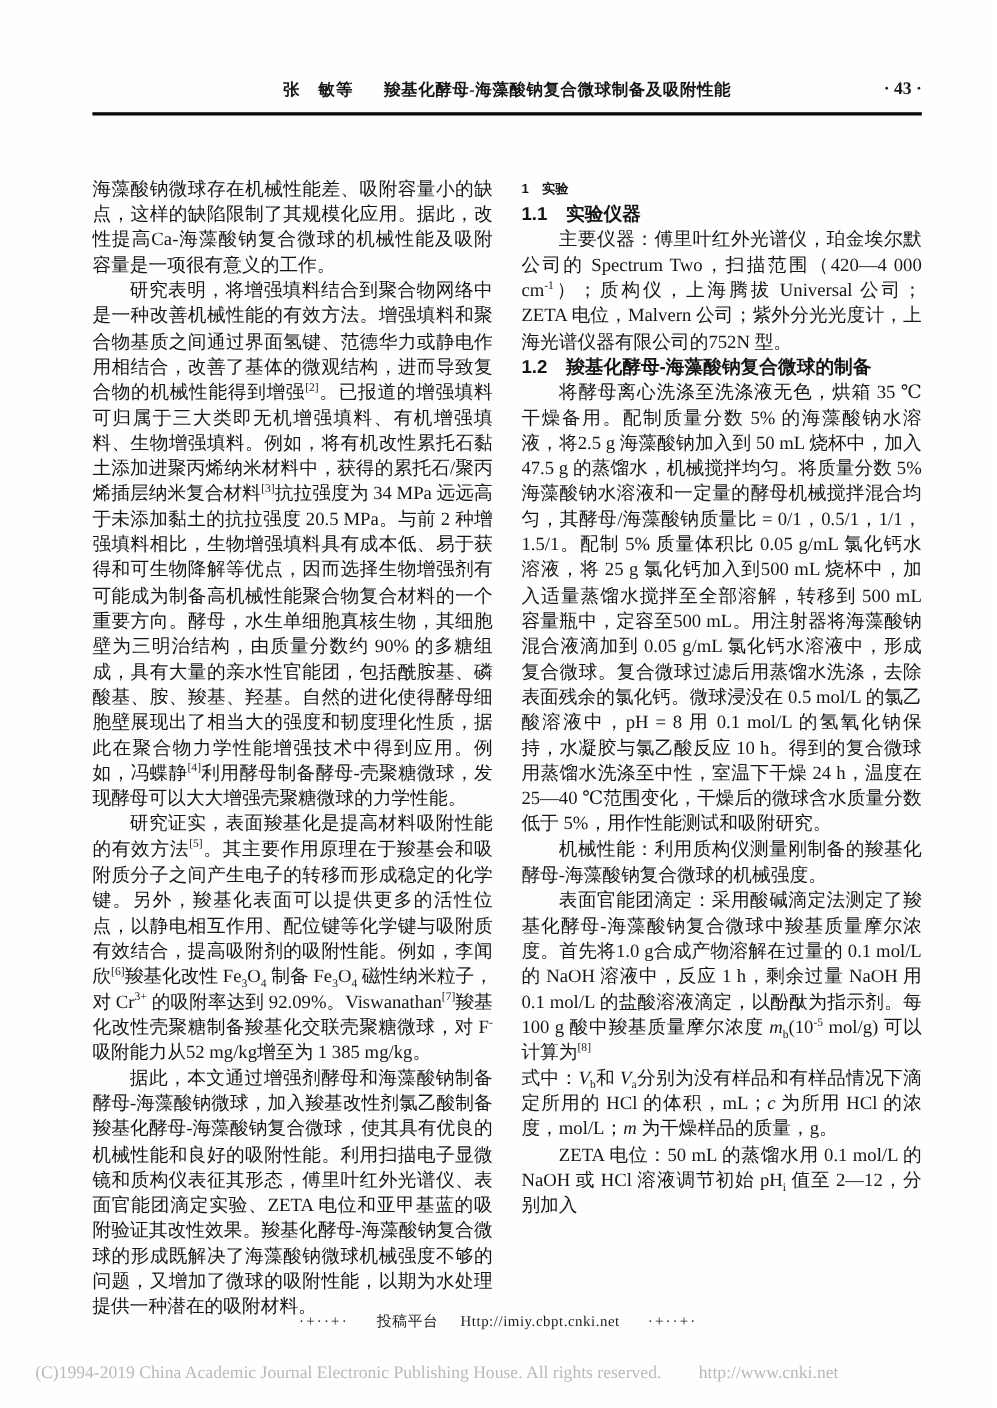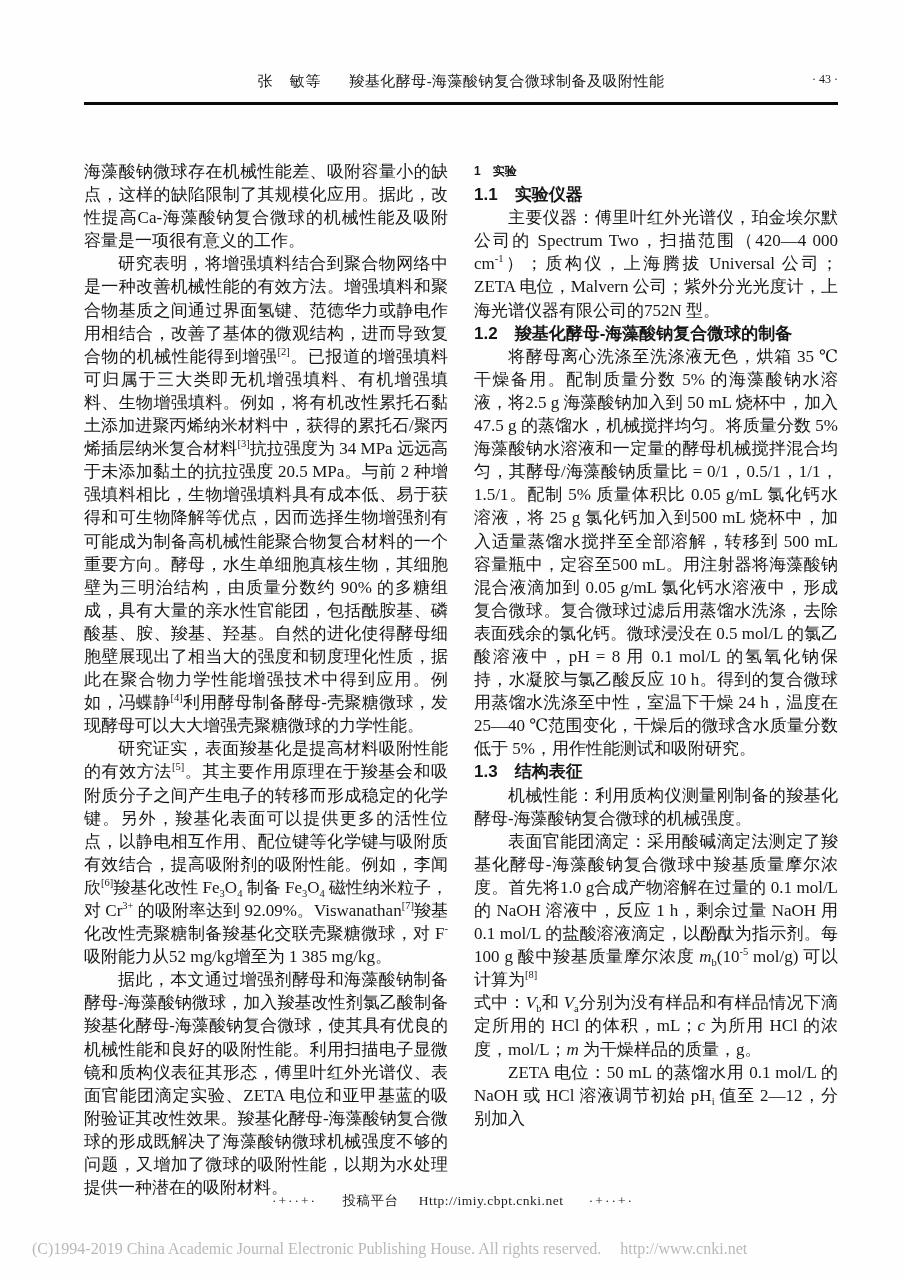--- a/index.html
+++ b/index.html
@@ -1,25 +1,25 @@
 <!DOCTYPE html>
 <html><head>
 <meta charset="utf-8">
 <style>
   html,body{margin:0;padding:0;background:#ffffff;}
   .page{
     position:relative; width:906px; height:1280px; background:#fefefe;
     font-family:"Liberation Serif","DejaVu Serif",serif; color:#161616;
     overflow:hidden; box-sizing:border-box;
   }
-  .header{position:absolute; top:72px; left:84px; width:754px;}
+  .header{position:absolute; top:72px; left:84px; width:754px;font-weight:bold;}
   .header-row{position:relative; height:22px; font-size:15px; text-align:center;}
   .header-author{letter-spacing:1px;}
   .header-title{margin-left:1.6em; letter-spacing:0.5px;}
-  .page-num{position:absolute; right:0; top:0; font-size:12px;}
+  .page-num{position:absolute; right:0; top:0; font-size:16px;}
   .header-rule{margin-top:8px; border-top:3px solid #0a0a0a;}
 
   .columns{
     position:absolute; top:120px; left:84px; width:754px;
     display:flex; gap:26px;margin-top:40px;
   }
   .col{
     width:364px; font-size:17px; line-height:23.1px;
     text-align:justify; text-justify:inter-ideograph;
   }
@@ -41,21 +41,21 @@
 
   .submit-line{
     position:absolute; top:1192px; left:0; width:100%;
     text-align:center; font-size:13.5px; color:#1c1c1c; letter-spacing:0.5px;
   }
   .submit-line .deco{margin:0 1.6em; letter-spacing:2px;}
   .submit-line .url{margin-left:1.2em;}
 
   .copyright{
     position:absolute; top:1240px; left:32px; width:850px;
-    display:flex; gap:19px; font-size:16px; color:#b9b9b9;
+    display:flex; gap:34px; font-size:16px; color:#b9b9b9;
   }
 </style>
 </head>
 <body>
 
 <div class="page">
 
   <div class="header">
     <div class="header-row">
       <span class="header-center">
@@ -75,21 +75,20 @@
       <p>研究证实，表面羧基化是提高材料吸附性能的有效方法<sup>[5]</sup>。其主要作用原理在于羧基会和吸附质分子之间产生电子的转移而形成稳定的化学键。另外，羧基化表面可以提供更多的活性位点，以静电相互作用、配位键等化学键与吸附质有效结合，提高吸附剂的吸附性能。例如，李闻欣<sup>[6]</sup>羧基化改性 Fe<sub>3</sub>O<sub>4</sub> 制备 Fe<sub>3</sub>O<sub>4</sub> 磁性纳米粒子，对 Cr<sup>3+</sup> 的吸附率达到 92.09%。Viswanathan<sup>[7]</sup>羧基化改性壳聚糖制备羧基化交联壳聚糖微球，对 F<sup>-</sup> 吸附能力从52 mg/kg增至为 1 385 mg/kg。</p>
       <p>据此，本文通过增强剂酵母和海藻酸钠制备酵母-海藻酸钠微球，加入羧基改性剂氯乙酸制备羧基化酵母-海藻酸钠复合微球，使其具有优良的机械性能和良好的吸附性能。利用扫描电子显微镜和质构仪表征其形态，傅里叶红外光谱仪、表面官能团滴定实验、ZETA 电位和亚甲基蓝的吸附验证其改性效果。羧基化酵母-海藻酸钠复合微球的形成既解决了海藻酸钠微球机械强度不够的问题，又增加了微球的吸附性能，以期为水处理提供一种潜在的吸附材料。</p>
     </section>
 
     <section class="col">
       <h2>1　实验</h2>
       <h3>1.1　实验仪器</h3>
       <p>主要仪器：傅里叶红外光谱仪，珀金埃尔默公司的 Spectrum Two，扫描范围（420—4 000 cm<sup>-1</sup>）；质构仪，上海腾拔 Universal 公司；ZETA 电位，Malvern 公司；紫外分光光度计，上海光谱仪器有限公司的752N 型。</p>
       <h3>1.2　羧基化酵母-海藻酸钠复合微球的制备</h3>
       <p>将酵母离心洗涤至洗涤液无色，烘箱 35 ℃干燥备用。配制质量分数 5% 的海藻酸钠水溶液，将2.5 g 海藻酸钠加入到 50 mL 烧杯中，加入 47.5 g 的蒸馏水，机械搅拌均匀。将质量分数 5% 海藻酸钠水溶液和一定量的酵母机械搅拌混合均匀，其酵母/海藻酸钠质量比 = 0/1，0.5/1，1/1，1.5/1。配制 5% 质量体积比 0.05 g/mL 氯化钙水溶液，将 25 g 氯化钙加入到500 mL 烧杯中，加入适量蒸馏水搅拌至全部溶解，转移到 500 mL 容量瓶中，定容至500 mL。用注射器将海藻酸钠混合液滴加到 0.05 g/mL 氯化钙水溶液中，形成复合微球。复合微球过滤后用蒸馏水洗涤，去除表面残余的氯化钙。微球浸没在 0.5 mol/L 的氯乙酸溶液中，pH = 8 用 0.1 mol/L 的氢氧化钠保持，水凝胶与氯乙酸反应 10 h。得到的复合微球用蒸馏水洗涤至中性，室温下干燥 24 h，温度在 25—40 ℃范围变化，干燥后的微球含水质量分数低于 5%，用作性能测试和吸附研究。</p>
-      <h3>1.3　结构表征</h3>
       <p>机械性能：利用质构仪测量刚制备的羧基化酵母-海藻酸钠复合微球的机械强度。</p>
       <p>表面官能团滴定：采用酸碱滴定法测定了羧基化酵母-海藻酸钠复合微球中羧基质量摩尔浓度。首先将1.0 g合成产物溶解在过量的 0.1 mol/L 的 NaOH 溶液中，反应 1 h，剩余过量 NaOH 用 0.1 mol/L 的盐酸溶液滴定，以酚酞为指示剂。每 100 g 酸中羧基质量摩尔浓度 <i>m</i><sub>b</sub>(10<sup>-5</sup> mol/g) 可以计算为<sup>[8]</sup></p>
       <p class="noindent">式中：<i>V</i><sub>b</sub>和 <i>V</i><sub>a</sub>分别为没有样品和有样品情况下滴定所用的 HCl 的体积，mL；<i>c</i> 为所用 HCl 的浓度，mol/L；<i>m</i> 为干燥样品的质量，g。</p>
       <p>ZETA 电位：50 mL 的蒸馏水用 0.1 mol/L 的 NaOH 或 HCl 溶液调节初始 pH<sub>i</sub> 值至 2—12，分别加入</p>
     </section>
 
   </div>
 
   <div class="submit-line">
     <span class="deco">·+··+·</span>

